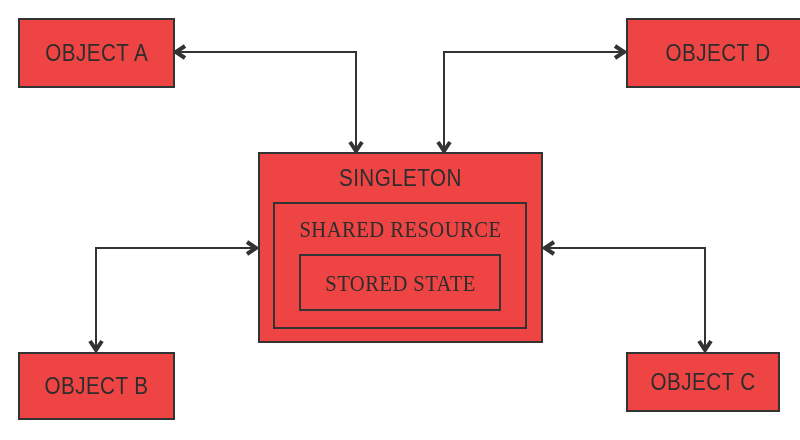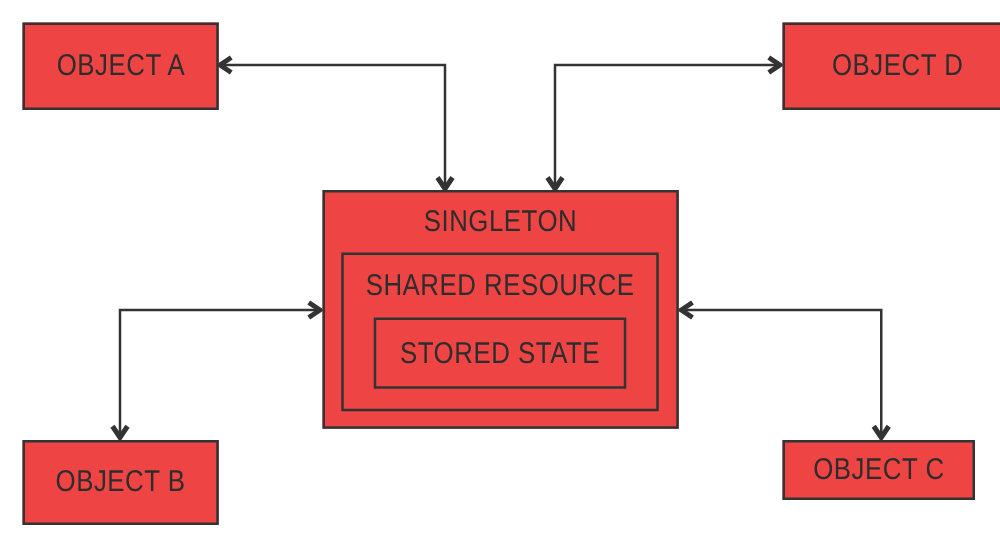--- a/index.html
+++ b/index.html
@@ -31,49 +31,49 @@
     letter-spacing: 0.5px;
     white-space: nowrap;
     transform: scaleX(0.86);
     transform-origin: center center;
     line-height: 1;
   }
   
   #object-a { left: 18px;  top: 18px;  width: 157px; height: 70px; }
   #object-d { left: 626px; top: 18px;  width: 184px; height: 70px; }
   #object-b { left: 18px;  top: 352px; width: 157px; height: 68px; justify-content: center; }
-  #object-c { left: 626px; top: 352px; width: 154px; height: 48px; }
+  #object-c { left: 626px; top: 352px; width: 154px; height: 60px; }
 
   
   #singleton {
     left: 258px; top: 152px; width: 285px; height: 191px;
     display: block;
   }
   #singleton-title {
     position: absolute;
     left: 0; top: 0; width: 100%; height: 48px;
     display: flex; align-items: center; justify-content: center;
   }
   #shared-resource {
     position: absolute;
     left: 13px; top: 48px; width: 254px; height: 127px;
     border: 2px solid #333333;
     box-sizing: border-box;
   }
   #shared-resource-title {
     position: absolute;
     left: 0; top: 0; width: 100%; height: 50px;
-    display: flex; align-items: center; justify-content: center;
+    display: flex; align-items: center; justify-content: center; font-family: Liberation Serif, serif;
   }
   #stored-state {
     position: absolute;
     left: 24px; top: 50px; width: 202px; height: 57px;
     border: 2px solid #333333;
     box-sizing: border-box;
-    display: flex; align-items: center; justify-content: center;
+    display: flex; align-items: center; justify-content: center; font-family: Liberation Serif, serif;
   }
   #connector-layer {
     position: absolute;
     left: 0; top: 0;
     pointer-events: none;
   }
   #connector-layer path.edge {
     fill: none;
     stroke: #333333;
     stroke-width: 2;

